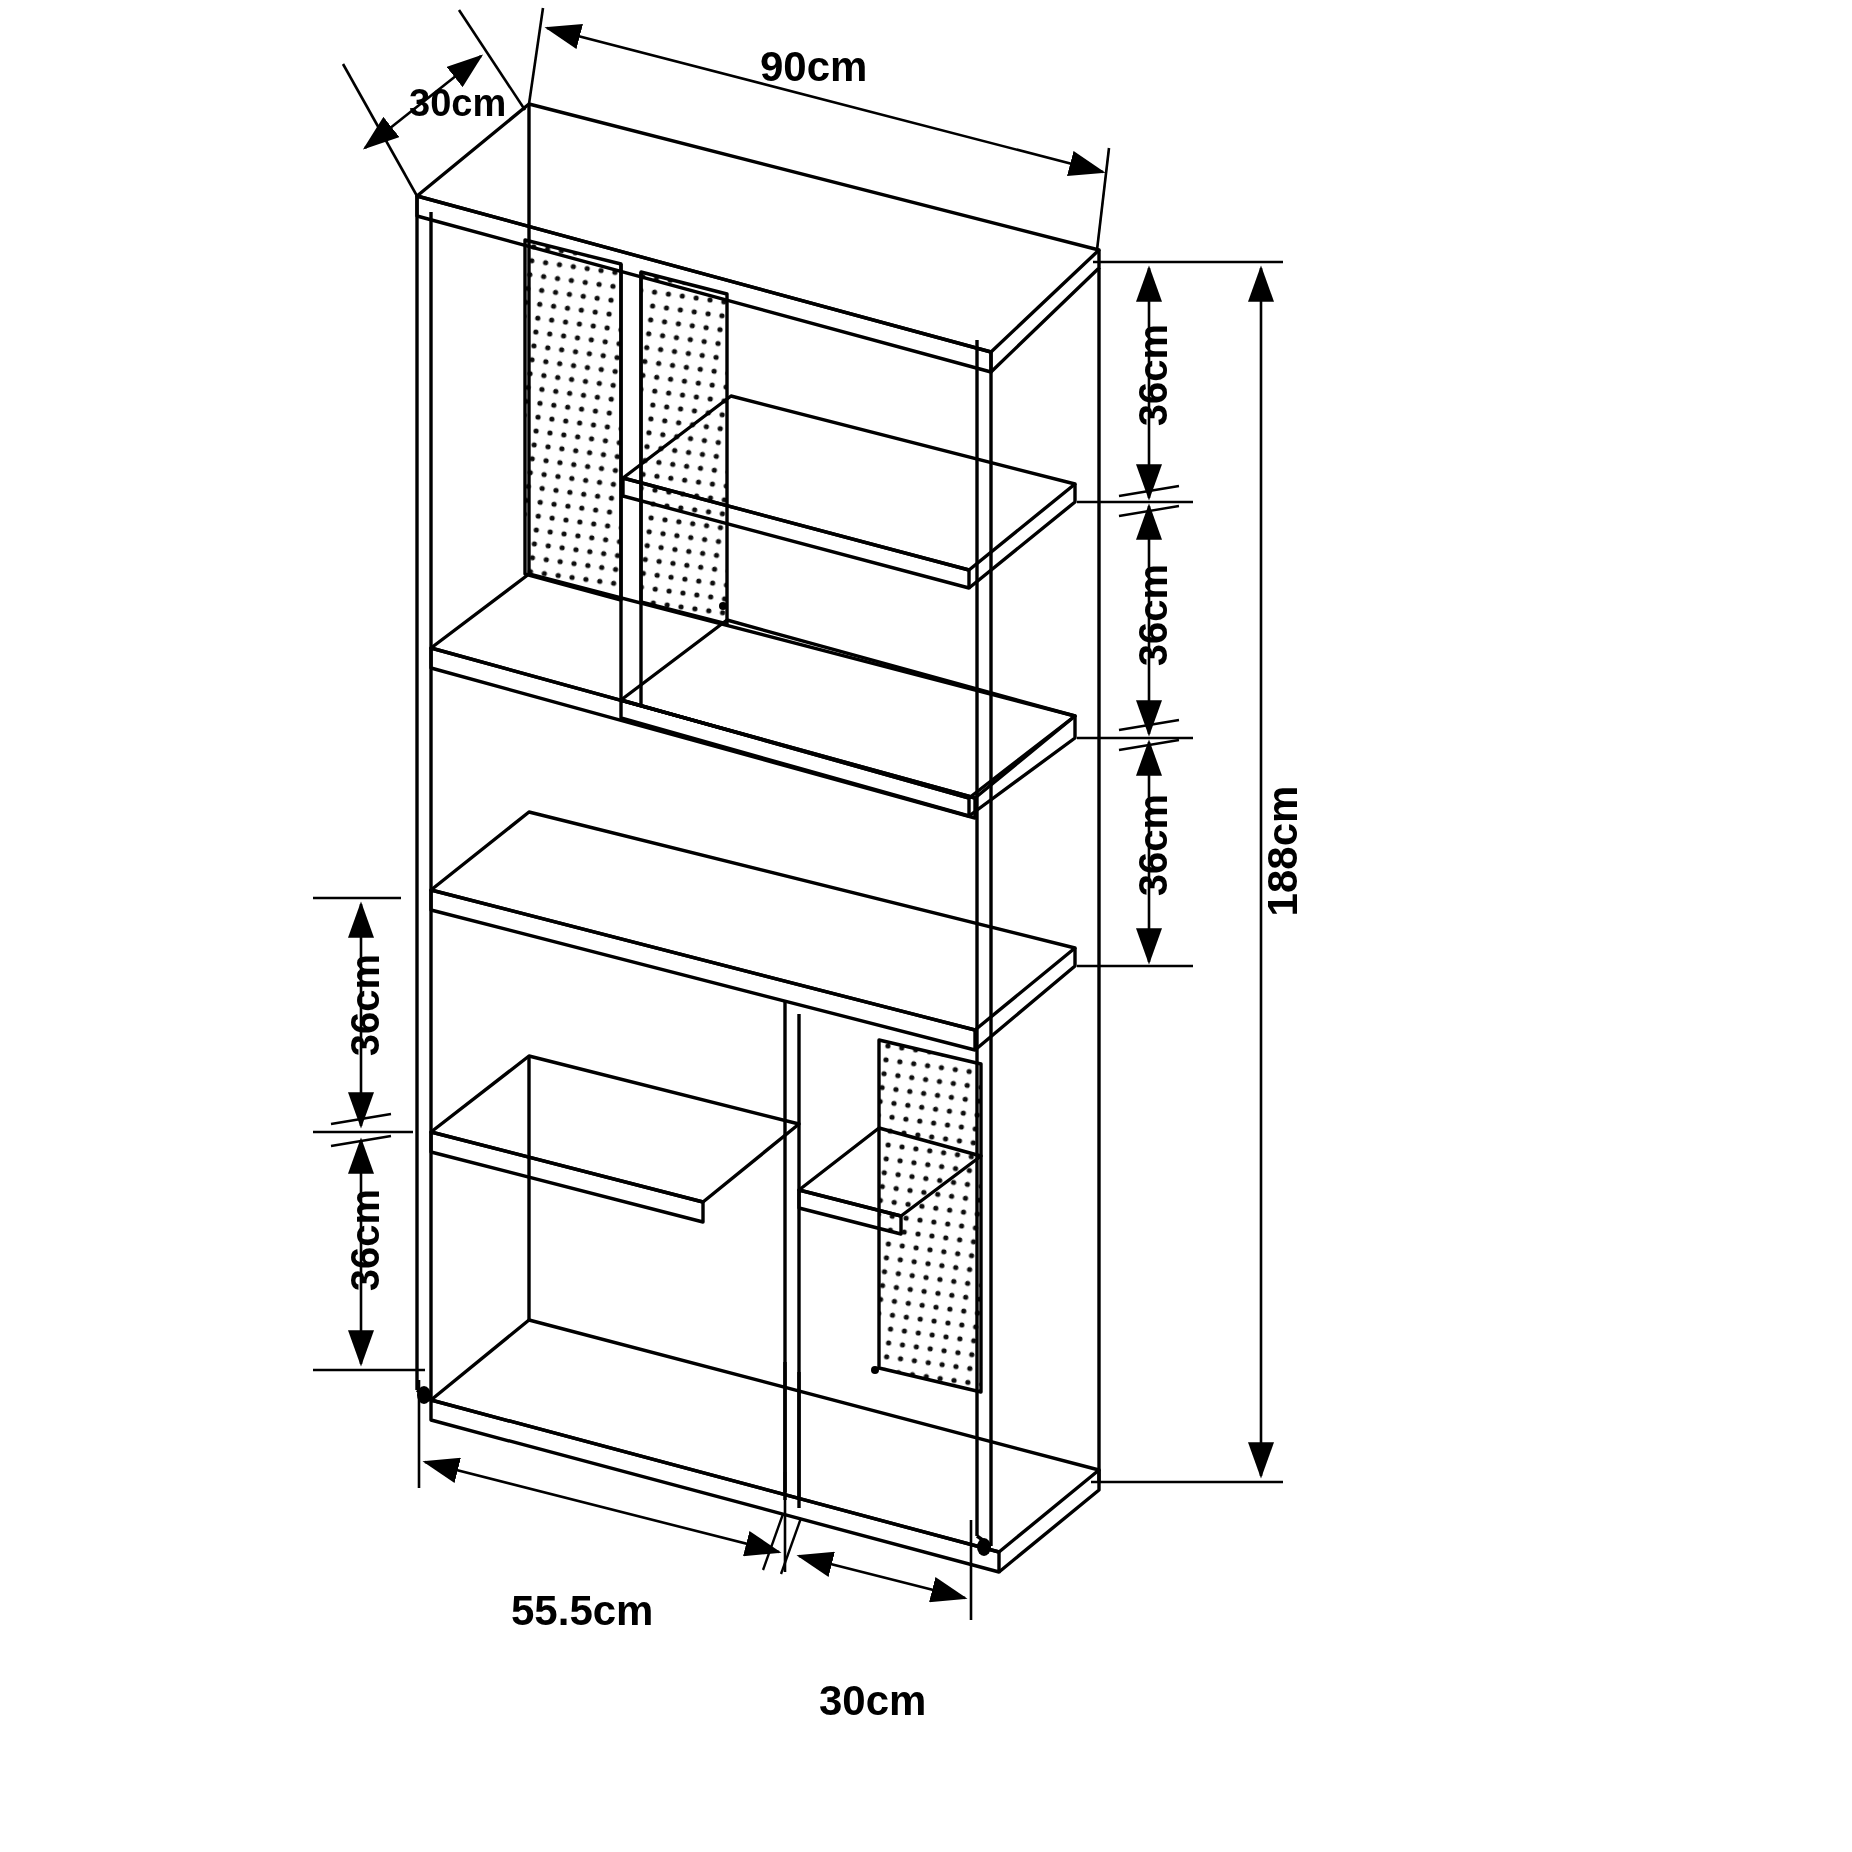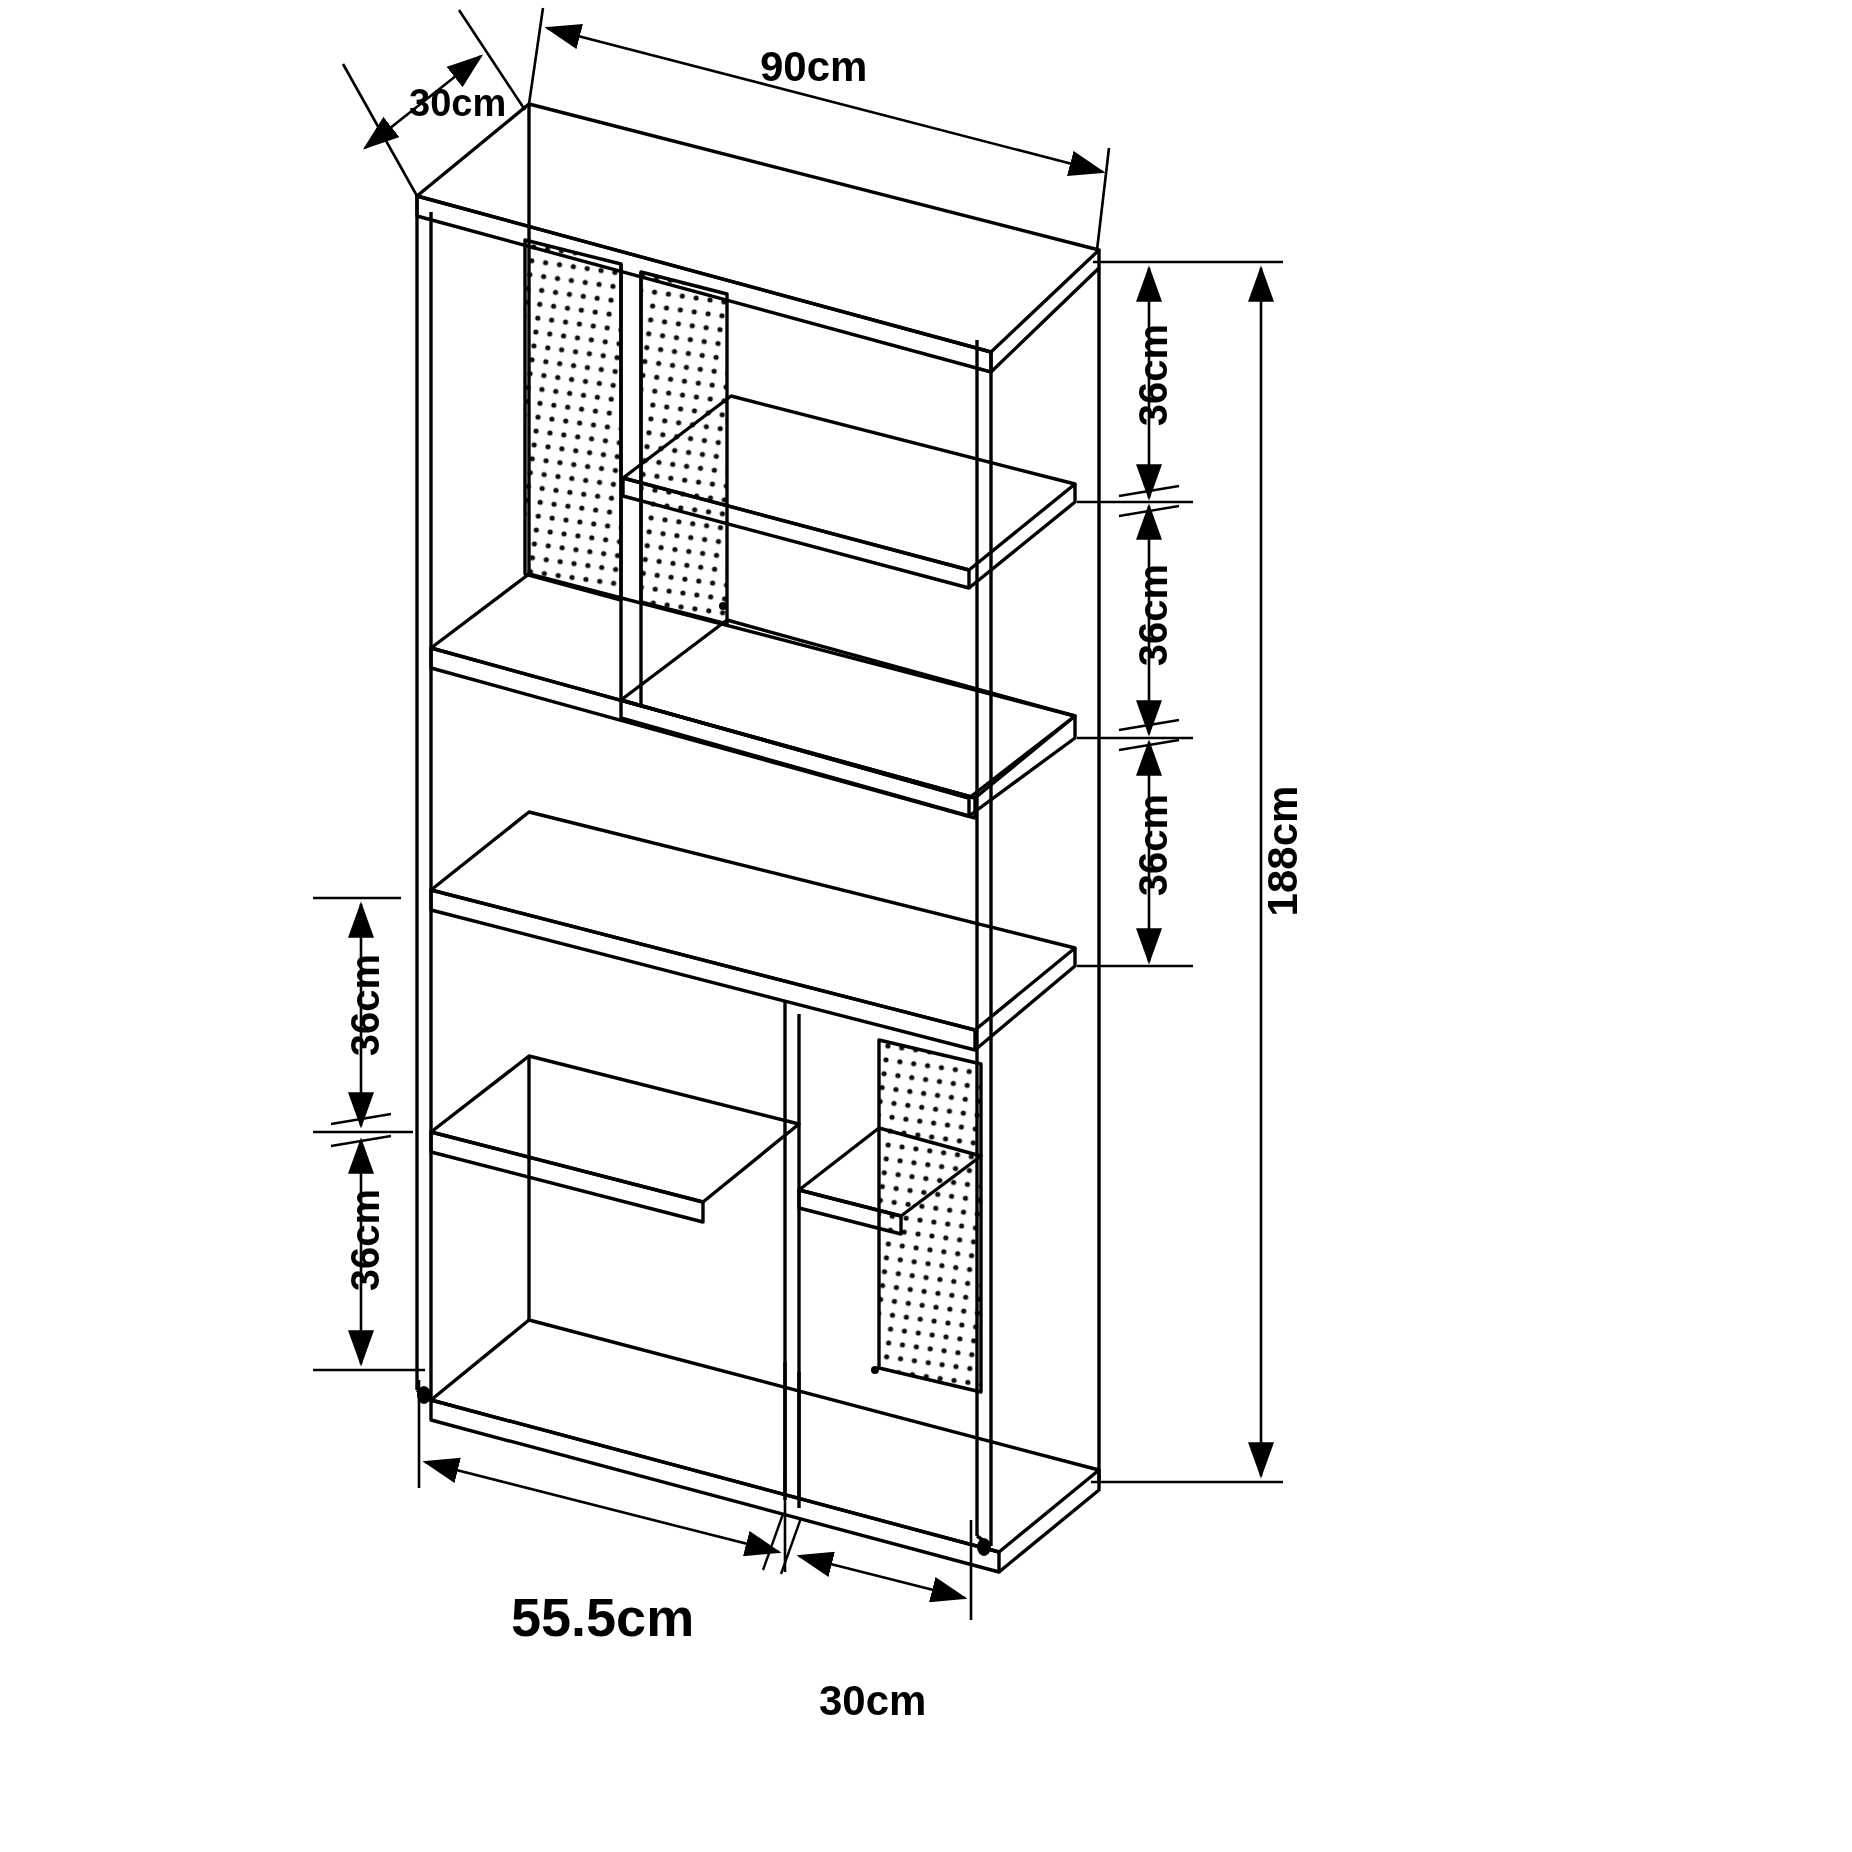--- a/index.html
+++ b/index.html
@@ -188,17 +188,17 @@
   <div class="dim-label rot90" style="left:1060px; top:595px; width:160px; text-align:center; font-size:40px;">36cm</div>
 
   <div class="dim-label rot90" style="left:1060px; top:825px; width:160px; text-align:center; font-size:40px;">36cm</div>
 
   <div class="dim-label rot90" style="left:1160px; top:830px; width:220px; text-align:center; font-size:42px;">188cm</div>
 
   <div class="dim-label rot90" style="left:272px; top:985px; width:160px; text-align:center; font-size:40px;">36cm</div>
 
   <div class="dim-label rot90" style="left:272px; top:1220px; width:160px; text-align:center; font-size:40px;">36cm</div>
 
-  <div class="dim-label" style="left:498px; top:1590px; font-size:54px;">55.5cm</div>
+  <div class="dim-label" style="left:498px; top:1590px; font-size:42px;">55.5cm</div>
 
   <div class="dim-label" style="left:806px; top:1680px; font-size:42px;">30cm</div>
 
 </div>
 
 </body></html>

